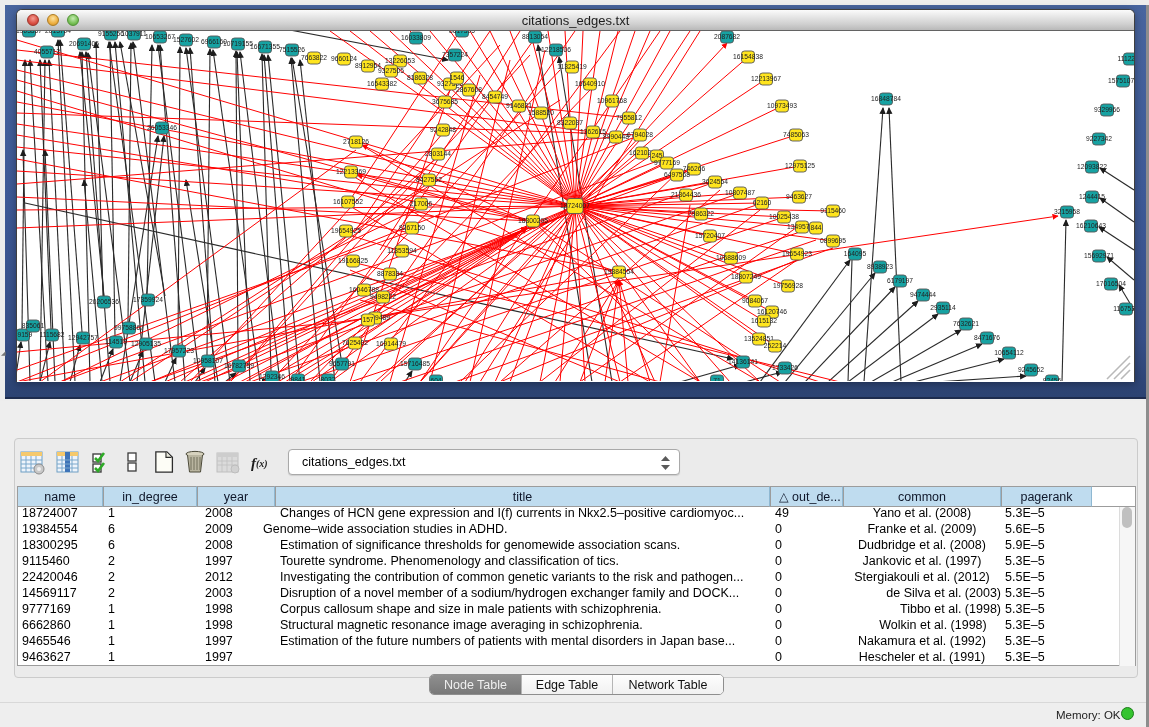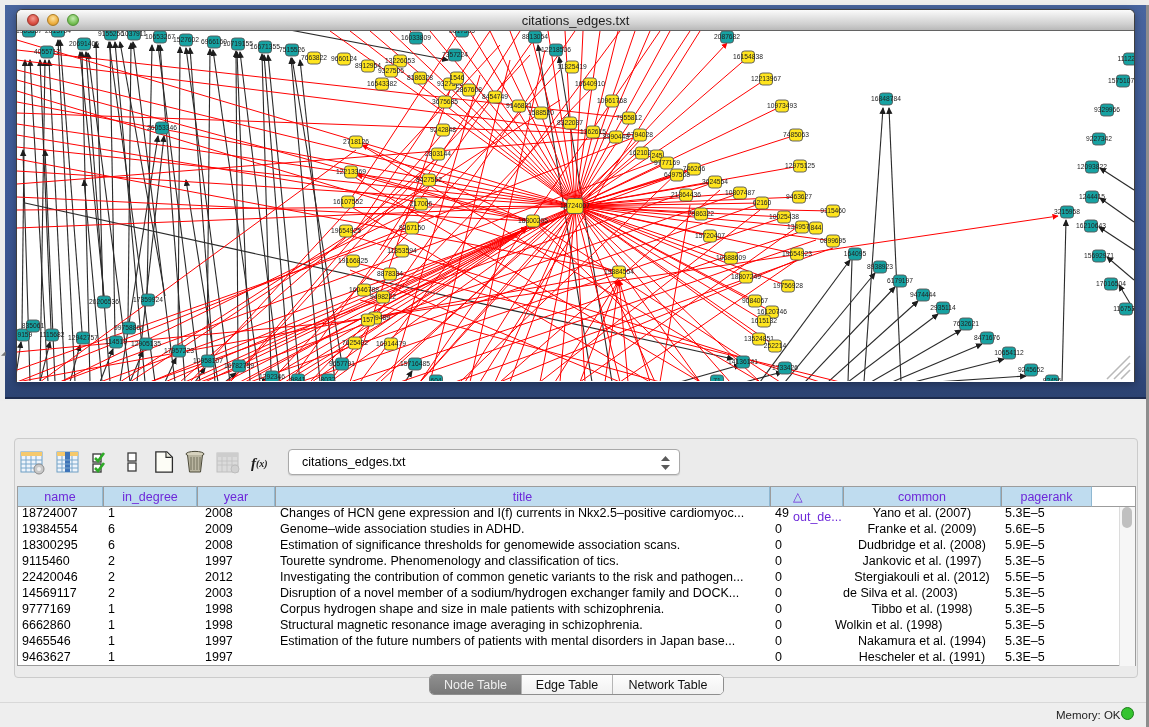--- a/index.html
+++ b/index.html
@@ -17,21 +17,21 @@
 .graph{position:absolute;left:0;top:21px;width:1117px;height:350px;background:#fff}
 .tp{position:absolute;left:0;top:401px;width:1149px;height:326px;background:#eeeeee}
 .tpbar{position:absolute;left:0;top:1px;width:1146px;height:29px;
 background:linear-gradient(#f3f3f3,#e2e2e2);border-bottom:1px solid #cfcfcf}
 .tpbar .t{position:absolute;left:9px;top:8px;font-size:12.5px;color:#2c2c2c}
 .sub{position:absolute;left:14px;top:37px;width:1124px;height:240px;
 background:#ebebeb;border:1px solid #cbcbcb;border-radius:4px}
 .tbl{position:absolute;left:17px;top:85px;width:1119px;height:180px;background:#fff;
 border:1px solid #9c9c9c}
 .hdr{position:absolute;top:85px;height:21px;background:#bfdcef;border:1px solid #9c9c9c;
-font-size:12.5px;color:#6d28d9;text-align:center;line-height:20px;border-right:1px solid #8fb8d2}
+font-size:12.5px;color:#0f172a;text-align:center;line-height:20px;border-right:1px solid #8fb8d2}
 .row{position:absolute;left:0;width:1149px;height:16px;font-size:12.5px;color:#000}
 .row span{position:absolute;top:0;white-space:nowrap}
 .clip{overflow:hidden;text-overflow:clip}
 .tabwrap{position:absolute;left:429px;top:273px;height:21px;border:1px solid #8e8e8e;
 border-radius:5px;overflow:hidden;font-size:12.5px;display:flex;background:#fff}
 .tabwrap div{padding:2px 0;text-align:center;line-height:17px}
 .seg1{width:91px;background:linear-gradient(#8f8f8f,#787878);color:#efefef}
 .seg2{width:91px;background:linear-gradient(#fdfdfd,#f1f1f1);color:#111;border-left:1px solid #b5b5b5}
 .seg3{width:111px;background:linear-gradient(#fdfdfd,#f1f1f1);color:#111;border-left:1px solid #b5b5b5}
 .combo{position:absolute;left:288px;top:48px;width:392px;height:26px;background:#fff;
@@ -623,40 +623,40 @@
 <div class="combo"><span style="margin-left:13px">citations_edges.txt</span>
 <svg width="11" height="14" style="position:absolute;right:8px;top:6px" viewBox="0 0 11 14">
 <path d="M5.5 0L10 5H1z" fill="#5a5a5a"></path>
         <path d="M5.5 14L10 9H1z" fill="#5a5a5a"></path>
       </svg></div>
 <div class="tbl"></div>
 <div class="hdr" style="left:17px;width:86px">name</div>
 <div class="hdr" style="left:103px;width:94px">in_degree</div>
 <div class="hdr" style="left:197px;width:78px">year</div>
 <div class="hdr" style="left:275px;width:495px">title</div>
-<div class="hdr" style="left:770px;width:73px;text-align:left;padding-left:22px">△ out_de...</div>
+<div class="hdr" style="left:770px;width:73px;text-align:left;padding-left:8px">△ out_de...</div>
 <div class="hdr" style="left:843px;width:158px">common</div>
 <div class="hdr" style="left:1001px;width:91px">pagerank</div>
 <div style="position:absolute;left:1092px;top:85px;width:44px;height:21px;background:#fff;border:1px solid #9c9c9c;border-left:none"></div>
 <div style="position:absolute;left:1119px;top:106px;width:16px;height:159px;background:#f6f6f6;border-left:1px solid #dcdcdc"></div>
 <div style="position:absolute;left:1122px;top:106px;width:10px;height:21px;background:#c0c0c0;border-radius:5px"></div>
 <div class="row" style="top:105px">
 <span style="left:22px">18724007</span>
       <span style="left:108px">1</span>
 <span style="left:205px">2008</span>
       <span style="left:280px;width:488px" class="clip">Changes of HCN gene expression and I(f) currents in Nkx2.5–positive cardiomyoc...</span>
 <span style="left:775px">49</span>
-      <span style="left:843px;width:158px;text-align:center">Yano et al. (2007)</span>
+      <span style="left:843px;width:158px;text-align:center">Yano et al. (2008)</span>
 <span style="left:1005px">5.3E–5</span>
     </div>
 <div class="row" style="top:121px">
 <span style="left:22px">19384554</span>
       <span style="left:108px">6</span>
 <span style="left:205px">2009</span>
-      <span style="left:280px;width:488px" class="clip">Genome–wide association studies in ADHD.</span>
+      <span style="left:263px;width:488px" class="clip">Genome–wide association studies in ADHD.</span>
 <span style="left:775px">0</span>
       <span style="left:843px;width:158px;text-align:center">Franke et al. (2009)</span>
 <span style="left:1005px">5.6E–5</span>
     </div>
 <div class="row" style="top:137px">
 <span style="left:22px">18300295</span>
       <span style="left:108px">6</span>
 <span style="left:205px">2008</span>
       <span style="left:280px;width:488px" class="clip">Estimation of significance thresholds for genomewide association scans.</span>
 <span style="left:775px">0</span>
@@ -680,48 +680,48 @@
 <span style="left:775px">0</span>
       <span style="left:843px;width:158px;text-align:center">Stergiakouli et al. (2012)</span>
 <span style="left:1005px">5.5E–5</span>
     </div>
 <div class="row" style="top:185px">
 <span style="left:22px">14569117</span>
       <span style="left:108px">2</span>
 <span style="left:205px">2003</span>
       <span style="left:280px;width:488px" class="clip">Disruption of a novel member of a sodium/hydrogen exchanger family and DOCK...</span>
 <span style="left:775px">0</span>
-      <span style="left:843px;width:158px;text-align:left">de Silva et al. (2003)</span>
+      <span style="left:843px;width:158px;text-align:right">de Silva et al. (2003)</span>
 <span style="left:1005px">5.3E–5</span>
     </div>
 <div class="row" style="top:201px">
 <span style="left:22px">9777169</span>
       <span style="left:108px">1</span>
 <span style="left:205px">1998</span>
-      <span style="left:280px;width:488px" class="clip">Corpus hydrogen shape and size in male patients with schizophrenia.</span>
-<span style="left:775px">0</span>
-      <span style="left:843px;width:158px;text-align:center">Tibbo et al. (1998)</span>
+      <span style="left:280px;width:488px" class="clip">Corpus callosum shape and size in male patients with schizophrenia.</span>
+<span style="left:775px">0</span>
+      <span style="left:843px;width:158px;text-align:right">Tibbo et al. (1998)</span>
 <span style="left:1005px">5.3E–5</span>
     </div>
 <div class="row" style="top:217px">
 <span style="left:22px">6662860</span>
       <span style="left:108px">1</span>
 <span style="left:205px">1998</span>
       <span style="left:280px;width:488px" class="clip">Structural magnetic resonance image averaging in schizophrenia.</span>
 <span style="left:775px">0</span>
-      <span style="left:835px;width:158px;text-align:left">Wolkin et al. (1998)</span>
+      <span style="left:854px;width:158px;text-align:center">Wolkin et al. (1998)</span>
 <span style="left:1005px">5.3E–5</span>
     </div>
 <div class="row" style="top:233px">
 <span style="left:22px">9465546</span>
       <span style="left:108px">1</span>
 <span style="left:205px">1997</span>
       <span style="left:280px;width:488px" class="clip">Estimation of the future numbers of patients with mental disorders in Japan base...</span>
 <span style="left:775px">0</span>
-      <span style="left:843px;width:158px;text-align:center">Nakamura et al. (1994)</span>
+      <span style="left:843px;width:158px;text-align:center">Nakamura et al. (1992)</span>
 <span style="left:1005px">5.3E–5</span>
     </div>
 <div class="row" style="top:249px">
 <span style="left:22px">9463627</span>
       <span style="left:108px">1</span>
 <span style="left:205px">1997</span>
 <span style="left:775px">0</span>
       <span style="left:843px;width:158px;text-align:center">Hescheler et al. (1991)</span>
 <span style="left:1005px">5.3E–5</span>
     </div>

